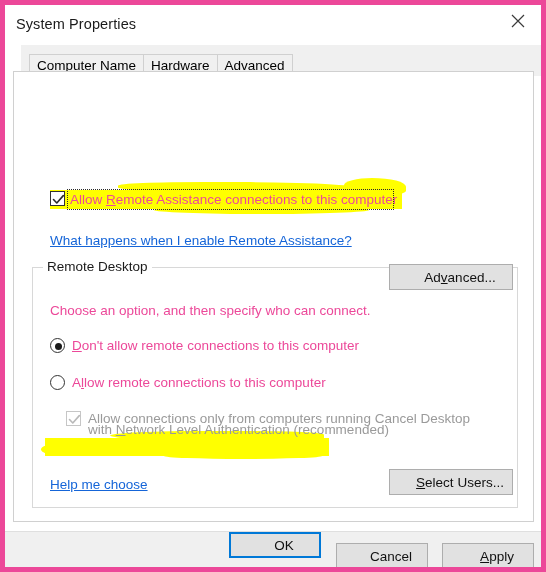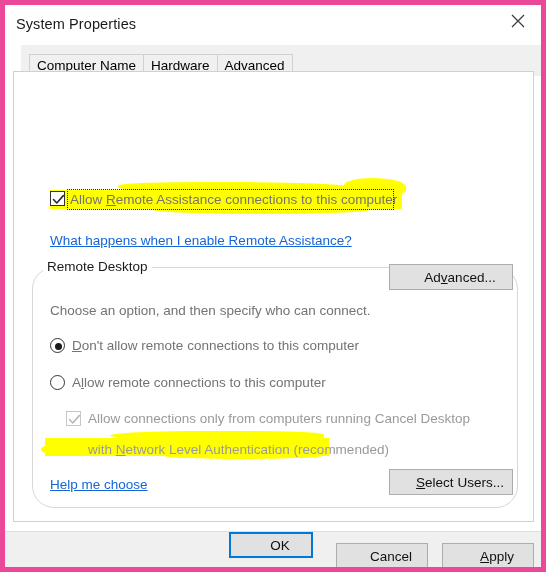--- a/index.html
+++ b/index.html
@@ -115,27 +115,27 @@
     position: absolute;
     top: -9px;
     left: 10px;
     background: #ffffff;
     padding: 0 4px;
     font-size: 13.5px;
     color: #1a1a1a;
     white-space: nowrap;
   }
   #group-ra { left: 18px; top: 22px; width: 486px; height: 145px; }
-  #group-rd { left: 18px; top: 195px; width: 486px; height: 241px; border-radius: 22px; }
+  #group-rd { left: 18px; top: 195px; width: 486px; height: 241px; }
 
   
   .body-text {
     position: absolute;
     font-size: 13.5px;
-    color: #737373;
+    color: #ec4899;
     white-space: nowrap;
   }
   .link {
     position: absolute;
     font-size: 13.5px;
     color: #1565d8;
     text-decoration: underline;
     white-space: nowrap;
     cursor: pointer;
   }
@@ -301,34 +301,34 @@
     <div class="body-text above" style="left:58px; top:303px;"><span>A</span><u class="acc">l</u><span>low remote connections to this computer</span></div>
 
     <div class="above" style="left:52px; top:339px; width:16px; height:16px;">
       <div class="cb-box disabled">
         <svg width="13" height="13" viewBox="0 0 13 13" aria-hidden="true">
           <path d="M1.5 6.5 L4.8 10 L11.3 2.6" stroke="#b9b9b9" stroke-width="1.6" fill="none" stroke-linecap="round" stroke-linejoin="round"></path>
         </svg>
       </div>
     </div>
     <div class="body-text above" style="left:74px; top:339px; color:#9a9a9a;">Allow connections only from computers running Cancel Desktop</div>
-    <div class="body-text above" style="left:74px; top:370px; color:#9a9a9a;"><span>with </span><u class="acc">N</u><span>etwork Level Authentication (recommended)</span></div>
+    <div class="body-text above" style="left:74px; top:350px; color:#9a9a9a;"><span>with </span><u class="acc">N</u><span>etwork Level Authentication (recommended)</span></div>
 
     <div class="link above" style="left:36px; top:405px;">Help me choose</div>
 
     <div class="btn above" style="left:375px; top:397px; width:124px; height:26px;">
         <span></span>
         <u class="acc">S</u>
         <span>elect Users...</span>
       </div>
 
   </div>
 
   <div class="footer">
-    <div class="btn default" style="left:224px; top:0; width:84px; height:26px;">OK</div>
+    <div class="btn default" style="left:224px; top:0; width:92px; height:26px;">OK</div>
     <div class="btn" style="left:331px; top:11px; width:92px; height:26px;">Cancel</div>
     <div class="btn" style="left:437px; top:11px; width:92px; height:26px;">
         <span></span>
         <u class="acc">A</u>
         <span>pply</span>
       </div>
   </div>
 
 </div>
 

